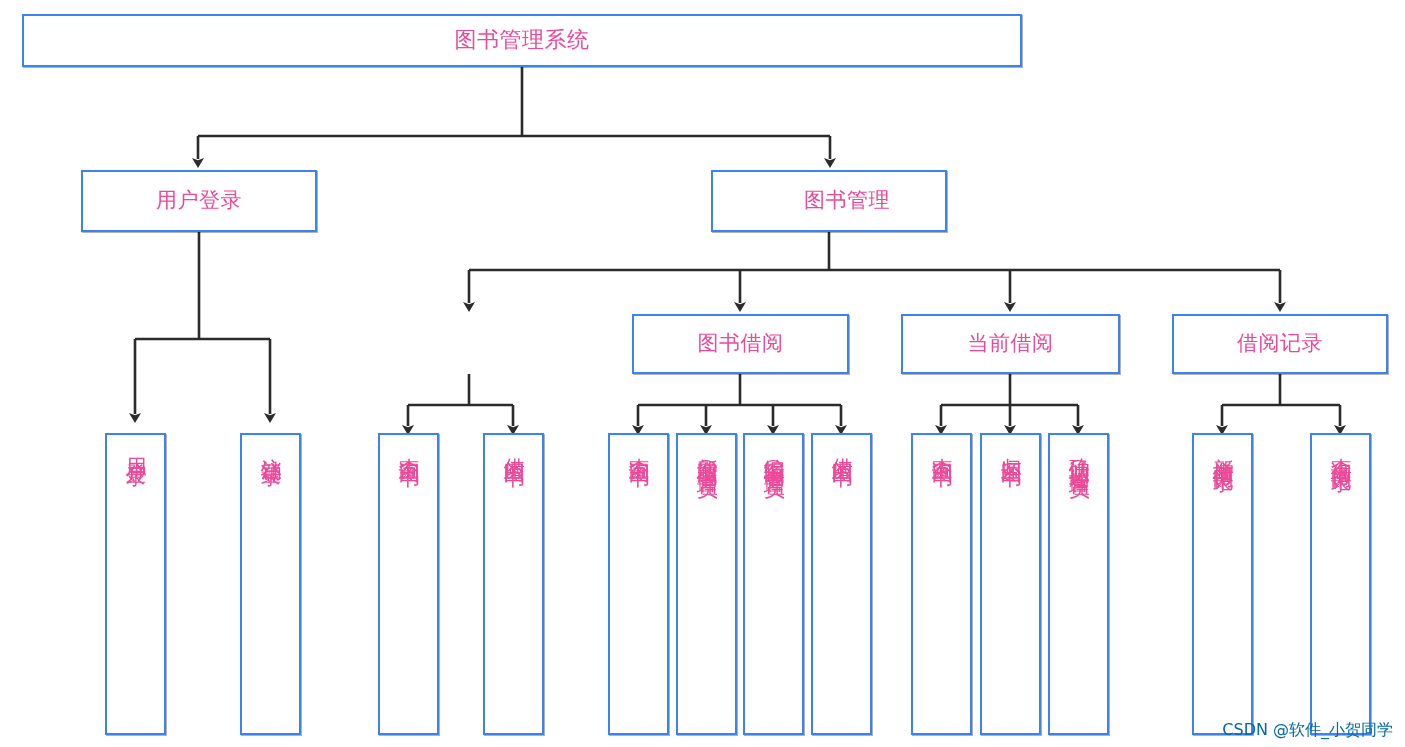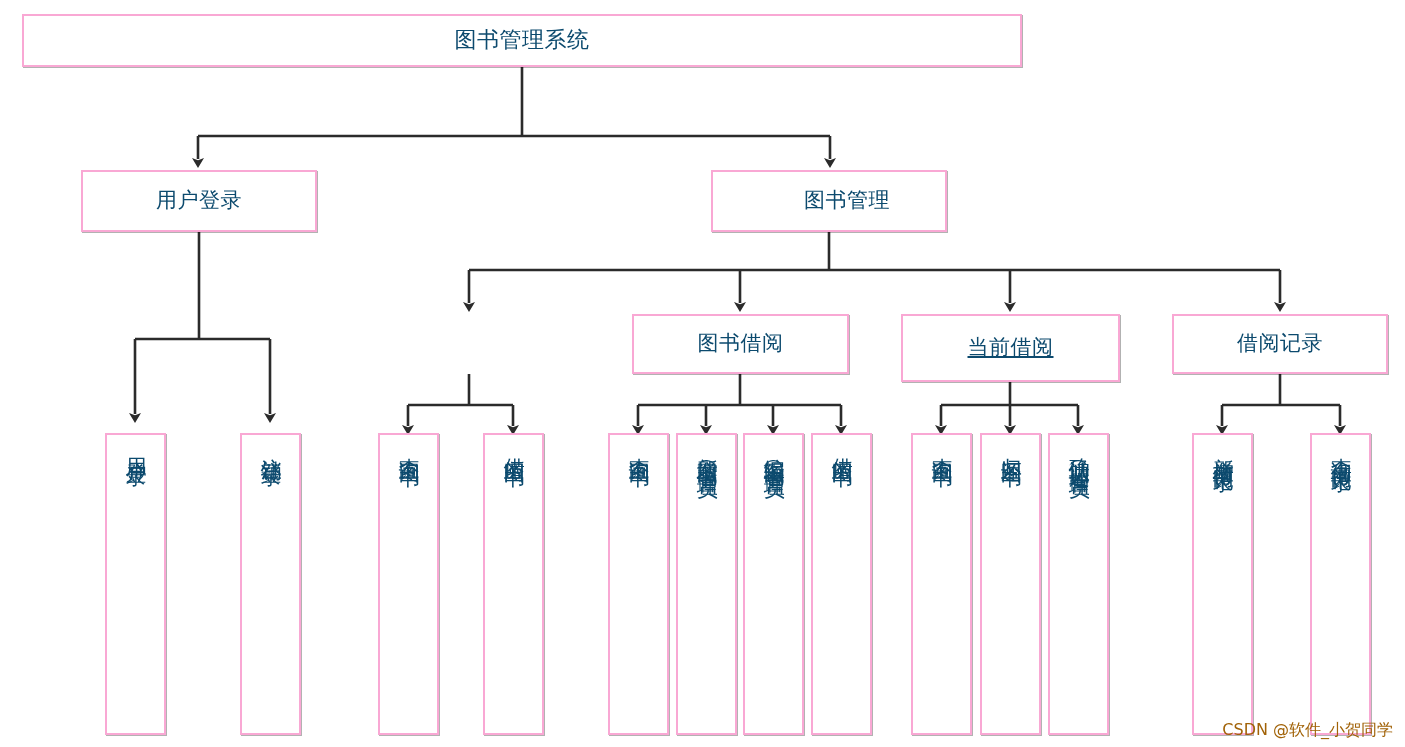--- a/index.html
+++ b/index.html
@@ -23,26 +23,26 @@
     left: 0;
     top: 0;
     width: 1405px;
     height: 747px;
     pointer-events: none;
   }
   .node {
     position: absolute;
     box-sizing: border-box;
     background: #ffffff;
-    border: 2px solid #f9a8d4;
+    border: 2px solid #3b82f6;
     box-shadow: 1px 1px 0 rgba(0,0,0,0.30);
     display: flex;
     align-items: center;
     justify-content: center;
-    color: #0c4a6e;
+    color: #ec4899;
   }
   .node-h .node-label {
     font-size: 21px;
     letter-spacing: 0.5px;
     line-height: 1.2;
     white-space: nowrap;
   }
   .node-v {
     padding: 6px 0;
     align-items: flex-start;
@@ -58,21 +58,21 @@
     display: block;
   }
   .node-title .node-label {
     font-size: 22px;
   }
   #watermark {
     position: absolute;
     right: 12px;
     bottom: 6px;
     font-size: 16px;
-    color: #a16207;
+    color: #0369a1;
     white-space: nowrap;
     user-select: none;
   }
 </style>
 </head>
 <body>
 
 <div id="diagram-root">
 
   <svg id="edges-layer" viewBox="0 0 1405 747" width="1405" height="747" xmlns="http://www.w3.org/2000/svg">
@@ -134,21 +134,21 @@
   <div class="node node-h" style="left:81px; top:170px; width:236px; height:62px;">
     <span class="node-label">用户登录</span>
   </div>
   <div class="node node-h" style="left:711px; top:170px; width:236px; height:62px;padding-left:36px;">
     <span class="node-label">图书管理</span>
   </div>
 
   <div class="node node-h" style="left:632px; top:314px; width:217px; height:60px;">
     <span class="node-label">图书借阅</span>
   </div>
-  <div class="node node-h" style="left:901px; top:314px; width:219px; height:68px;text-decoration:underline;">
+  <div class="node node-h" style="left:901px; top:314px; width:219px; height:60px;">
     <span class="node-label">当前借阅</span>
   </div>
   <div class="node node-h" style="left:1172px; top:314px; width:216px; height:60px;">
     <span class="node-label">借阅记录</span>
   </div>
 
   <div class="node node-v" style="left:105px; top:433px; width:61px; height:302px;">
     <span class="node-label">用户登录</span>
   </div>
   <div class="node node-v" style="left:240px; top:433px; width:61px; height:302px;">

